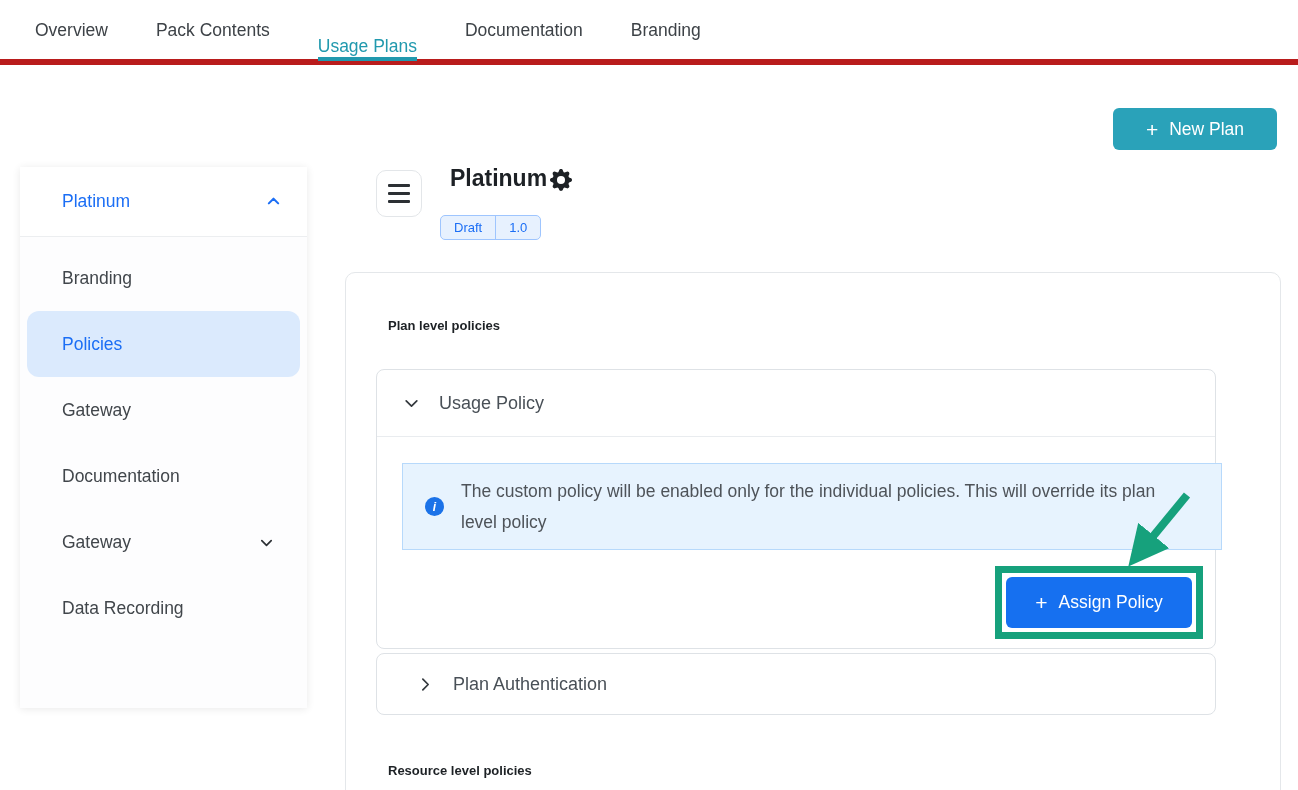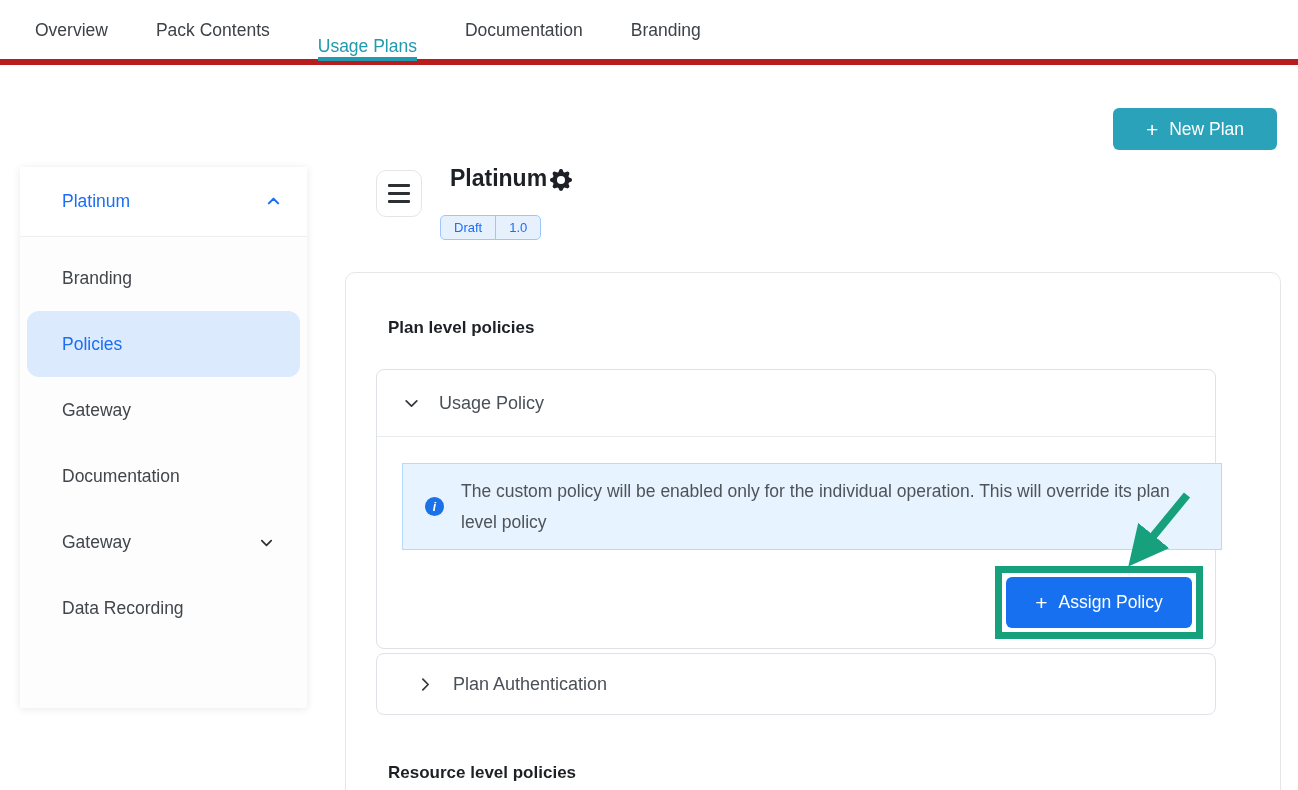--- a/index.html
+++ b/index.html
@@ -43,21 +43,21 @@
   .gear { display:inline-flex; margin-top:2px; cursor:pointer; }
   .badge { position:absolute; left:440px; top:215px; display:inline-flex;
     border:1px solid #9ec5fe; border-radius:5px; background:#e7f1fe;
     color:var(--primary,#1b6ef5); font-size:13px; overflow:hidden; }
   .badge span { padding:4px 13px; }
   .badge span + span { border-left:1px solid #9ec5fe; }
 
   
   .card { position:absolute; left:345px; top:272px; width:936px; height:600px;
     background:#fff; border:1px solid #e4e7ea; border-radius:10px; }
-  .section-heading { position:absolute; left:42px; font-size:17px; font-weight:700; color:#1d2125; }
+  .section-heading { position:absolute; left:42px; font-size:13px; font-weight:700; color:#1d2125; }
   .h-plan { top:45px; }
   .h-resource { top:490px; }
 
   .accordion { position:absolute; left:30px; width:840px; border:1px solid #dee2e6;
     border-radius:8px; background:#fff; }
   .acc1 { top:96px; height:280px; }
   .acc2 { top:380px; height:62px;padding-left:14px; }
   .acc-header { height:67px; display:flex; align-items:center; gap:19px;
     padding-left:26px; font-size:18px; color:#495057; cursor:pointer; }
   .acc1 .acc-header { border-bottom:1px solid #e9ecef; }
@@ -160,21 +160,21 @@
       <span class="chev">
         <svg width="17" height="17" viewBox="0 0 16 16">
             <polyline points="3,5.5 8,10.5 13,5.5" fill="none" stroke="#33383d" stroke-width="1.6" stroke-linecap="round" stroke-linejoin="round"></polyline>
           </svg>
       </span>
       <span>Usage Policy</span>
     </div>
     <div class="acc-body">
       <div class="alert">
         <span class="info-icon">i</span>
-        <div class="alert-text">The custom policy will be enabled only for the individual operation. This will override its plan level policy</div>
+        <div class="alert-text">The custom policy will be enabled only for the individual policies. This will override its plan level policy</div>
       </div>
       <div class="green-frame">
         <button class="assign-btn">
           <span class="plus">+</span>
           <span>Assign Policy</span>
         </button>
       </div>
     </div>
   </div>
 

